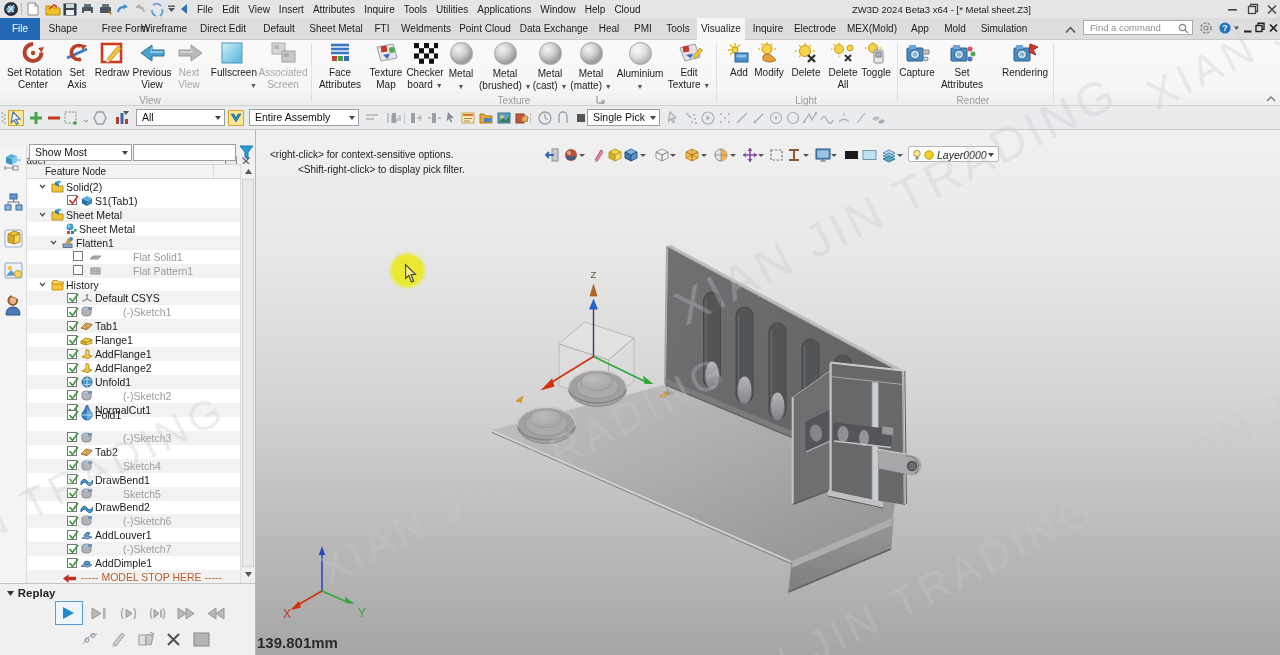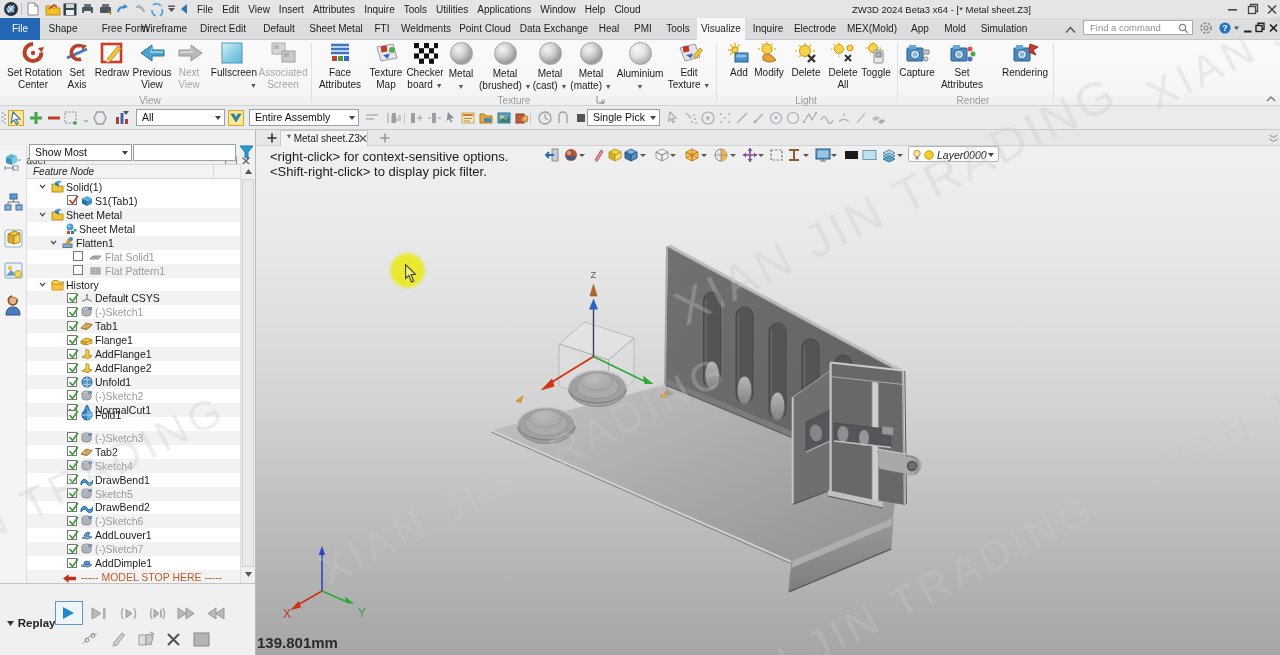--- a/index.html
+++ b/index.html
@@ -35,34 +35,34 @@
 
 #manager{position:absolute;left:0;top:130px;width:256px;height:525px;background:#f0f0f0;border-right:1px solid #b9b9b9;}
 #mgrhead{position:absolute;left:0;top:0;width:255px;height:16px;background:#eef0f1;margin-top:23px;}
 #sidebar{position:absolute;left:0;top:16px;width:27px;height:453px;background:#f4f4f4;border-right:1px solid #dcdcdc;}
 #treehead{position:absolute;left:27px;top:34px;width:213px;height:15px;background:#f3f3f3;border-top:1px solid #d8d8d8;border-bottom:1px solid #d8d8d8;}
 #treearea{position:absolute;left:27px;top:49px;width:213px;height:404px;background:#fff;overflow:hidden;}
 #vscroll{position:absolute;left:240px;top:34px;width:15px;height:419px;background:#f0f0f0;border-left:1px solid #dcdcdc;}
 .trow{position:absolute;left:0;width:213px;height:14px;}
 .trow.alt{background:#f2f2f2;}
 .trow .txt{position:absolute;top:1px;font-size:10.5px;color:#1a1a1a;white-space:nowrap;}
-.trow .txt.gy{color:#9b9b9b;}
+.trow .txt.gy{color:#9b9b9b;margin-left:28px;}
 .carr{position:absolute;top:4px;width:7px;height:5px;}
 .cbx{position:absolute;top:1.5px;width:10px;height:10px;background:#fff;border:1.4px solid #777;}
 .cbx svg{position:absolute;left:-1px;top:-2px;}
 .ticon{position:absolute;top:0px;width:13px;height:13px;}
 
 #replay{position:absolute;left:0;top:453px;width:255px;height:72px;background:#f0f0f0;border-top:1px solid #c4c4c4;}
 .pbtn{position:absolute;top:17px;width:28px;height:24px;display:flex;align-items:center;justify-content:center;}
 .pbtn2{position:absolute;top:44px;width:27px;height:22px;display:flex;align-items:center;justify-content:center;}
 
 #vp{position:absolute;left:256px;top:130px;width:1024px;height:525px;}
 #doctabs{position:absolute;left:0;top:0;width:1024px;height:16px;background:#e7e7e7;border-bottom:1px solid #d0d0d0;}
 #vpmain{position:absolute;left:0;top:16px;width:1024px;height:509px;background:linear-gradient(180deg,#f0f0f0 0%,#e7e7e7 22%,#d4d4d4 50%,#bbbbbb 76%,#a6a6a6 100%);}
-.hint{position:absolute;left:14px;font-size:13px;color:#1c1c1c;}
+.hint{position:absolute;left:14px;font-size:10px;color:#1c1c1c;}
 
 .wm{position:absolute;font-size:42px;letter-spacing:5px;color:rgba(198,200,202,0.32);filter:blur(0.5px);white-space:nowrap;transform:rotate(-27deg);transform-origin:0 50%;z-index:60;pointer-events:none;font-weight:400;}
 .vti{position:absolute;top:1px;width:16px;height:16px;}
 .vdd{position:absolute;top:8px;width:0;height:0;border-left:3px solid transparent;border-right:3px solid transparent;border-top:3.5px solid #555;}
 </style>
 </head>
 <body>
 <div id="app">
   <div id="titlebar">
     <svg class="abs" style="left:0;top:0" width="196" height="18" viewBox="0 0 196 18">
@@ -594,21 +594,21 @@
           <path d="M2 20 q0 -8 7 -8 q7 0 7 8 z" fill="#4a7ab8" stroke="#2a5288"></path>
           <path d="M13 4 a4.5 4.5 0 1 1 -5 -3" fill="none" stroke="#8a5a28" stroke-width="1.6"></path>
         </svg>
     </div>
     <div class="combo" style="left:29px;top:144px;width:103px;top:14px;">Show Most<div class="ca"></div></div>
     <div class="abs" style="left:133px;top:14px;width:103px;height:17px;background:#fff;border:1px solid #9aa0a6;"></div>
     <svg class="abs" style="left:239px;top:15px" width="15" height="16" viewBox="0 0 15 16">
         <path d="M1 1 h13 l-5 6 v7 l-3 -2 v-5 z" fill="#2a9ad4" stroke="#1a78aa"></path>
       </svg>
     <div id="treehead">
-        <span style="position:absolute;left:6px;top:1px;color:#222;font-style:italic;">Feature Node</span>
+        <span style="position:absolute;left:18px;top:1px;color:#222;">Feature Node</span>
         <div style="position:absolute;left:186px;top:0;width:1px;height:15px;background:#d8d8d8;"></div>
       </div>
     <div id="vscroll">
       <svg class="abs" style="left:3px;top:4px" width="9" height="8" viewBox="0 0 9 8">
           <path d="M4.5 1 L8 6 H1 z" fill="#555"></path>
         </svg>
       <div class="abs" style="left:1px;top:15px;width:12px;height:388px;background:#e9e9e9;border:1px solid #d0d0d0;"></div>
       <svg class="abs" style="left:3px;top:406px" width="9" height="8" viewBox="0 0 9 8">
           <path d="M4.5 7 L8 2 H1 z" fill="#555"></path>
         </svg>
@@ -616,21 +616,21 @@
     <div id="treearea">
         <div class="trow" style="top:1.0px">
           <svg class="carr" style="left:12px" width="8" height="6" viewBox="0 0 8 6">
             <path d="M1 1 l3 3.5 L7 1" fill="none" stroke="#444" stroke-width="1.4"></path>
           </svg>
           <svg class="ticon" style="left:24px" width="13" height="13" viewBox="0 0 13 13">
             <path d="M1 4 h4 l1.5 2 H12 v6 H1 z" fill="#f0c43a" stroke="#b8901a"></path>
             <path d="M4 2 l4 -1.5 l3 1.5 l-4 1.5 z" fill="#4aa4cc"></path>
             <path d="M4 2 l4 1.5 v3 l-4 -1.5 z" fill="#2a80ac"></path>
           </svg>
-          <div class="txt" style="left:39px">Solid(1)</div>
+          <div class="txt" style="left:39px">Solid(2)</div>
         </div>
       <div class="trow" style="top:14.9px">
           <div class="cbx" style="left:40px">
             <svg width="13" height="13" viewBox="0 0 13 13">
               <path d="M2.5 6 l3 3.5 L11 2" fill="none" stroke="#c23a28" stroke-width="1.7"></path>
             </svg>
           </div>
           <svg class="ticon" style="left:53px" width="13" height="13" viewBox="0 0 13 13">
             <path d="M2 4.5 L7 2 l5 2.5 L7 7 z" fill="#5ab0dc"></path>
             <path d="M2 4.5 L7 7 v5 L2 9.5 z" fill="#2a6ea0"></path>
@@ -948,21 +948,21 @@
           <div class="txt" style="left:68px">AddDimple1</div>
         </div>
       <div class="trow alt" style="top:391.0px">
           <svg class="ticon" style="left:36px;top:2px" width="14" height="10" viewBox="0 0 14 10">
             <path d="M0 5 l6 -4.5 v2.5 h8 v4 H6 v2.5 z" fill="#c03020"></path>
           </svg>
           <div class="txt" style="left:54px;color:#b85c28;">----- MODEL STOP HERE -----</div>
         </div>
       </div>
     <div id="replay">
-      <div class="abs" style="left:6px;top:3px;margin-top:30px;"><svg width="9" height="9" viewBox="0 0 9 9" style="vertical-align:-1px">
+      <div class="abs" style="left:6px;top:3px;"><svg width="9" height="9" viewBox="0 0 9 9" style="vertical-align:-1px">
             <path d="M1 2 h7 l-3.5 5 z" fill="#333"></path>
           </svg> <b style="font-size:11.5px;">Replay</b></div>
       <div class="pbtn" style="left:55px;background:#eef6fc;border:1px solid #5a9ad0;">
           <svg width="16" height="14" viewBox="0 0 16 14">
             <path d="M2 1 l11 6 l-11 6 z" fill="#2288cc"></path>
           </svg>
         </div>
       <div class="pbtn" style="left:85px;">
           <svg width="17" height="13" viewBox="0 0 17 13">
             <path d="M1 1 l9 5.5 l-9 5.5 z" fill="#b9b9b9" stroke="#999"></path>
@@ -1018,38 +1018,23 @@
           </svg>
         </div>
       <div class="pbtn2" style="left:188px;">
           <svg width="17" height="15" viewBox="0 0 17 15">
             <rect x="1" y="1" width="15" height="13" fill="#b4b4b4" stroke="#888"></rect>
           </svg>
         </div>
     </div>
   </div>
   <div id="vp">
-    <div id="doctabs">
-      <svg class="abs" style="left:11px;top:3px" width="10" height="10" viewBox="0 0 10 10">
-          <path d="M5 0.5 v9 M0.5 5 h9" stroke="#333" stroke-width="1.6"></path>
-        </svg>
-      <div class="abs" style="left:24px;top:0;width:88px;height:16px;background:#f4f4f4;border:1px solid #c9c9c9;border-bottom:none;font-size:10px;color:#1a1a1a;line-height:15px;padding-left:6px;white-space:nowrap;">* Metal sheet.Z3</div>
-      <svg class="abs" style="left:103px;top:4px" width="8" height="9" viewBox="0 0 9 9">
-          <path d="M1 1 l7 7 m0 -7 l-7 7" stroke="#444" stroke-width="1.3"></path>
-        </svg>
-      <svg class="abs" style="left:124px;top:3px" width="10" height="10" viewBox="0 0 10 10">
-          <path d="M5 0.5 v9 M0.5 5 h9" stroke="#999" stroke-width="1.6"></path>
-        </svg>
-      <svg class="abs" style="left:1013px;top:4px" width="9" height="9" viewBox="0 0 9 9">
-          <path d="M0.5 1 l4 2.5 l4 -2.5 M0.5 5 l4 2.5 l4 -2.5" fill="none" stroke="#888" stroke-width="1"></path>
-        </svg>
-    </div>
     <div id="vpmain">
       <div class="hint" style="top:3px;">&lt;right-click&gt; for context-sensitive options.</div>
-      <div class="hint" style="top:18px;">&lt;Shift-right-click&gt; to display pick filter.</div>
+      <div class="hint" style="top:18px;margin-left:28px;">&lt;Shift-right-click&gt; to display pick filter.</div>
       <svg class="vti" style="left:288px;" viewBox="0 0 16 16">
           <rect x="8" y="2" width="6" height="12" fill="#c8ccd0" stroke="#8a9094"></rect>
           <path d="M10 8 H2 M5 5 L2 8 l3 3" fill="none" stroke="#2a6ab0" stroke-width="1.8"></path>
         </svg>
       <svg class="vti" style="left:307px;" viewBox="0 0 16 16">
           <circle cx="8" cy="8" r="6" fill="#b0543a"></circle>
           <path d="M2.5 9.5 a6 6 0 0 0 11 0 z" fill="#3a5a88"></path>
           <circle cx="6" cy="6" r="2" fill="#d8a090"></circle>
         </svg>
       <div class="vdd" style="left:323px;"></div>

